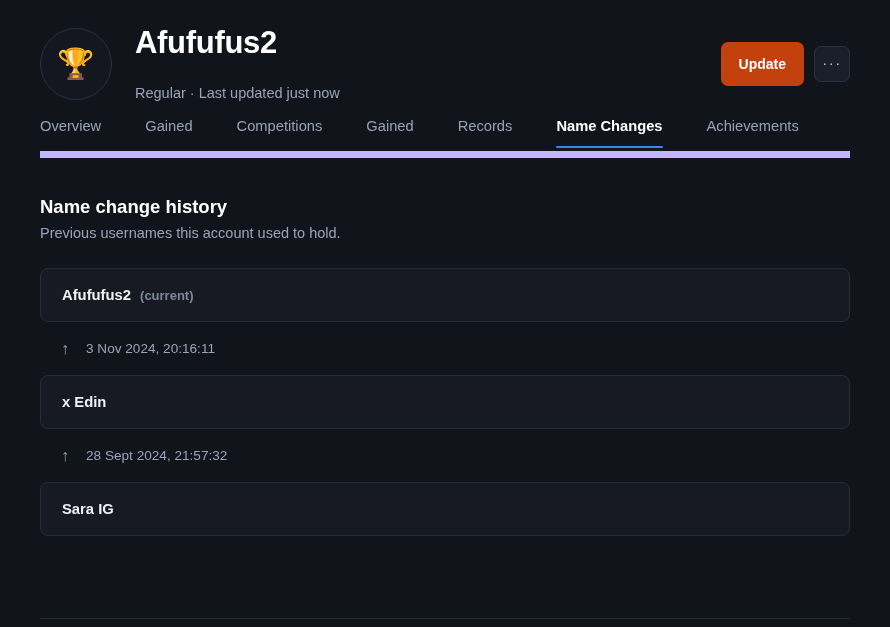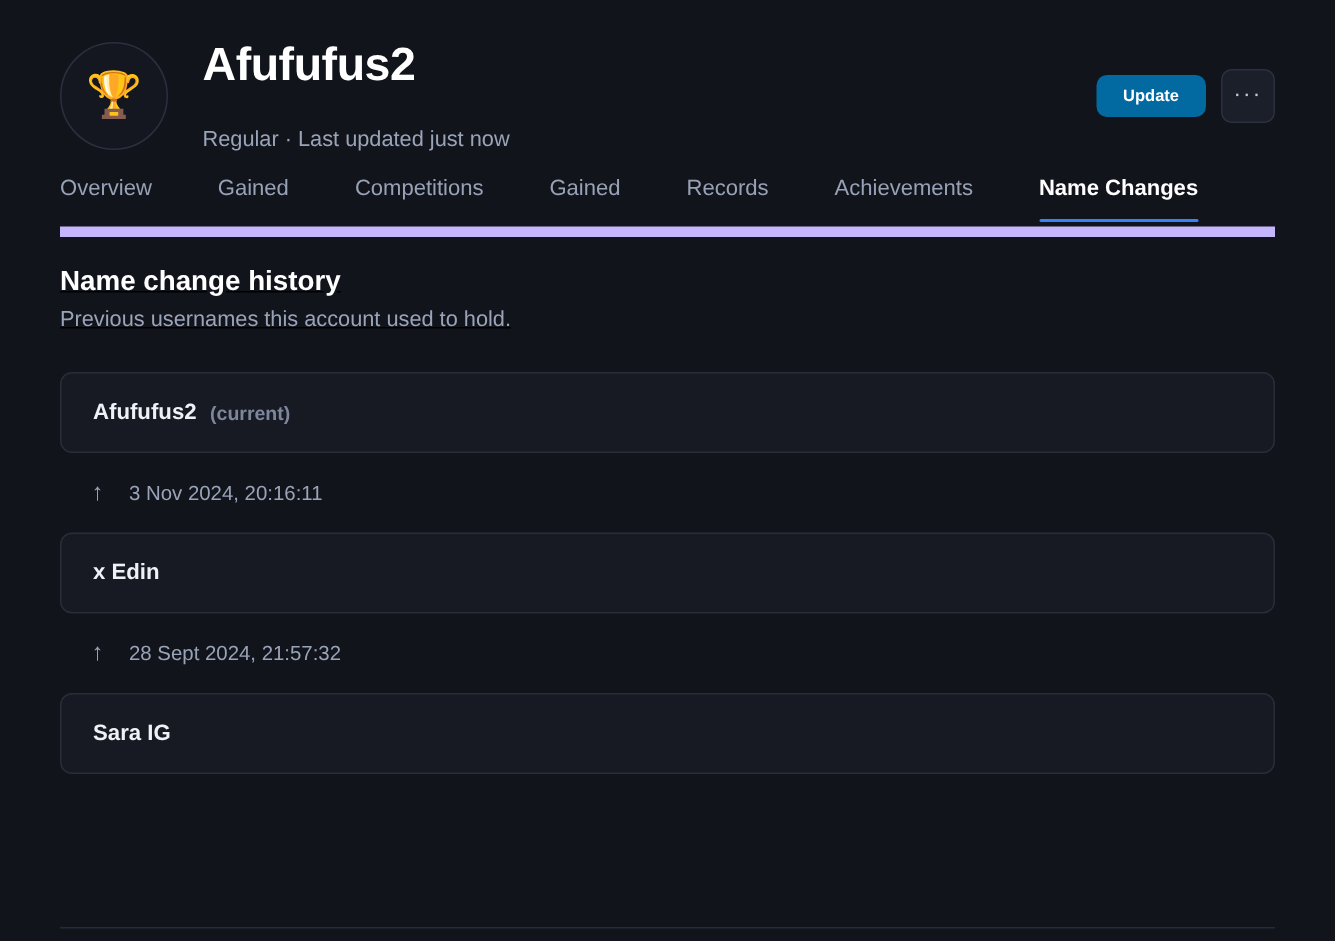--- a/index.html
+++ b/index.html
@@ -66,28 +66,28 @@
   }
 
   .header-actions {
     margin-left: auto;
     display: flex;
     align-items: center;
     gap: 10px;
   }
 
   .btn-update {
-    background: #0369a1;
+    background: #c2410c;
     color: #ffffff;
     border: none;
     border-radius: 7px;
     font-family: inherit;
-    font-size: 11px;
-    font-weight: bold;
-    height: 28px;
+    font-size: 14px;
+    font-weight: bold;
+    height: 44px;
     padding: 0 18px;
     cursor: pointer;
   }
 
   .btn-more {
     background: #1b1f2a;
     border: 1px solid #2b3040;
     border-radius: 7px;
     width: 36px;
     height: 36px;
@@ -132,21 +132,21 @@
     position: absolute;
     left: 0;
     right: 0;
     bottom: -1px;
     height: 2px;
     background: #3b82f6;
     border-radius: 2px;
   }
 
   
-  .section-head { margin-top: 18px; text-decoration: underline; }
+  .section-head { margin-top: 38px; }
 
   .section-title {
     font-size: 18.5px;
     font-weight: bold;
     color: #ffffff;
     line-height: 1.2;
   }
 
   .section-desc {
     margin-top: 7px;
@@ -233,22 +233,22 @@
       </button>
     </div>
   </div>
 
   <div class="tabs">
     <div class="tab">Overview</div>
     <div class="tab">Gained</div>
     <div class="tab">Competitions</div>
     <div class="tab">Gained</div>
     <div class="tab">Records</div>
+    <div class="tab active">Name Changes</div>
     <div class="tab">Achievements</div>
-    <div class="tab active">Name Changes</div>
   </div>
 
   <div class="section-head">
     <div class="section-title">Name change history</div>
     <div class="section-desc">Previous usernames this account used to hold.</div>
   </div>
 
   <div class="history">
 
     <div class="name-card">

